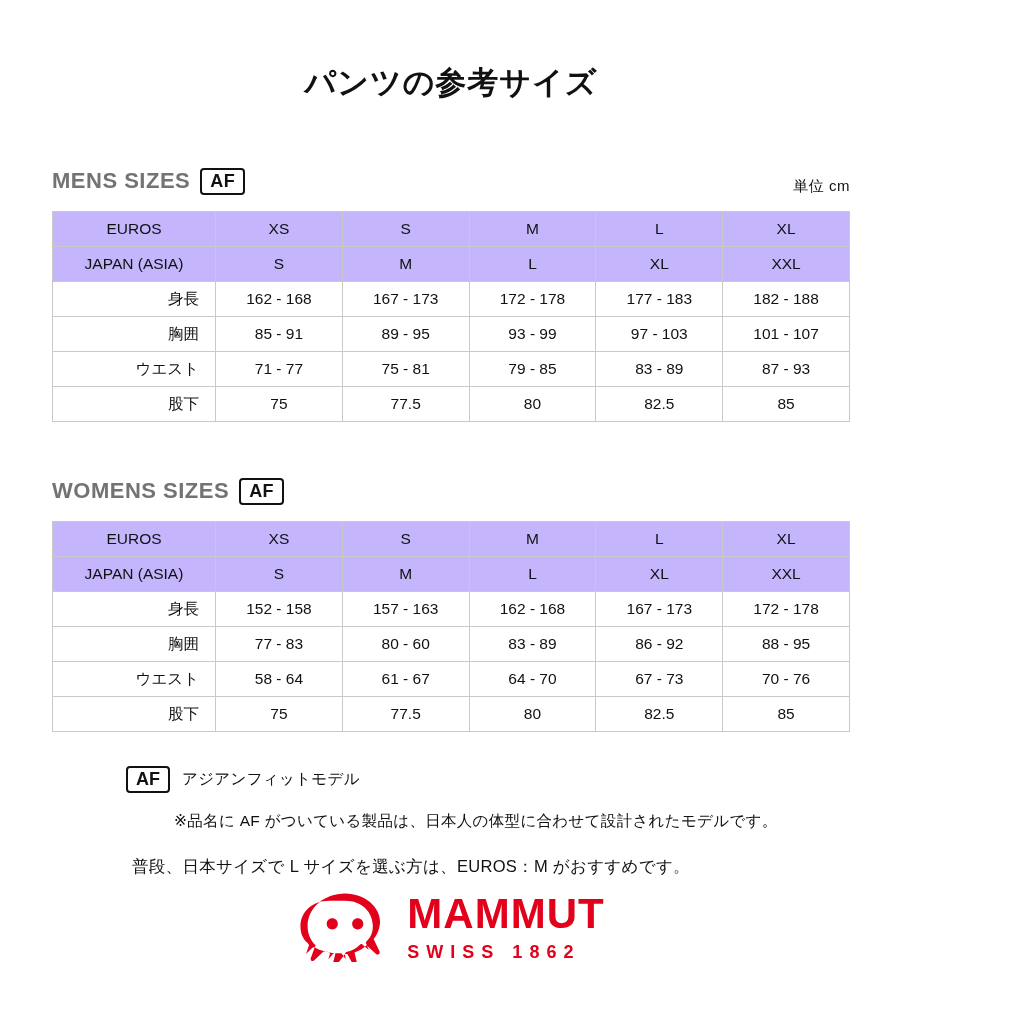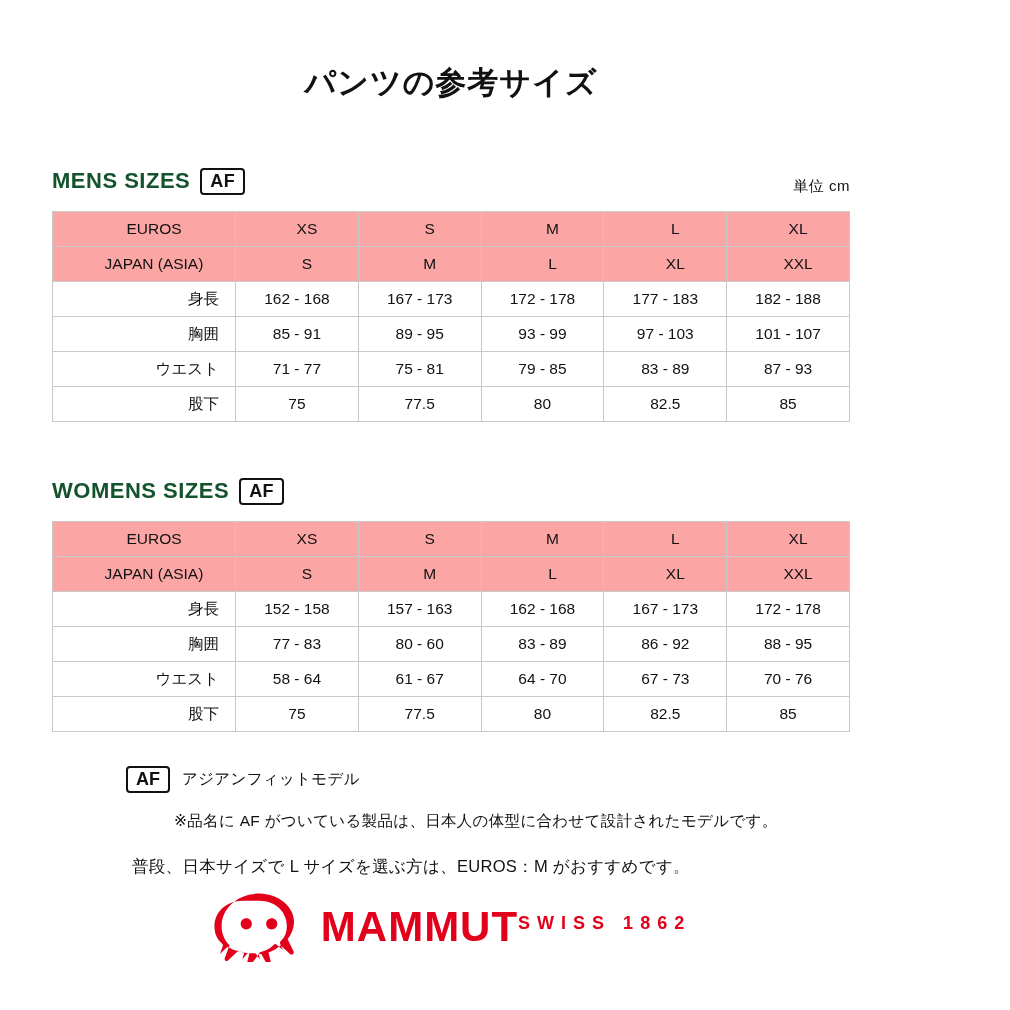--- a/index.html
+++ b/index.html
@@ -39,21 +39,21 @@
     display: flex;
     align-items: center;
     position: relative;
     height: 34px;
     margin-bottom: 13px;
   }
   .sec-title {
     font-size: 22px;
     font-weight: bold;
     letter-spacing: 0.5px;
-    color: #14532d;
+    color: #737373;
   }
   .af-badge {
     display: inline-flex;
     align-items: center;
     justify-content: center;
     border: 2px solid #111111;
     border-radius: 4px;
     font-size: 18px;
     font-weight: bold;
     padding: 2px 8px 3px 8px;
@@ -78,22 +78,21 @@
   table.size-table td {
     border: 1px solid #c9c9c9;
     height: 34px;
     text-align: center;
     font-size: 15.5px;
     color: #111111;
     padding: 0;
     white-space: nowrap;
   }
   table.size-table tr.shade td {
-    background: #fca5a5;
-    padding-left: 20px;
+    background: #c4b5fd;
   }
   table.size-table td.label {
     width: 162px;
     text-align: right;
     padding-right: 16px;
     font-size: 15.5px;
   }
   table.size-table td.label-center {
     width: 162px;
     text-align: center;
@@ -152,20 +151,21 @@
     display: flex;
     align-items: center;
   }
   .logo-mark {
     width: 96px;
     height: 70px;
     margin-right: 14px;
   }
   .logo-text {
     display: flex;
+    flex-direction: column;
     justify-content: center;
   }
   .logo-name {
     font-size: 42px;
     font-weight: bold;
     color: #e2001a;
     letter-spacing: 1px;
     line-height: 1;
   }
   .logo-sub {

